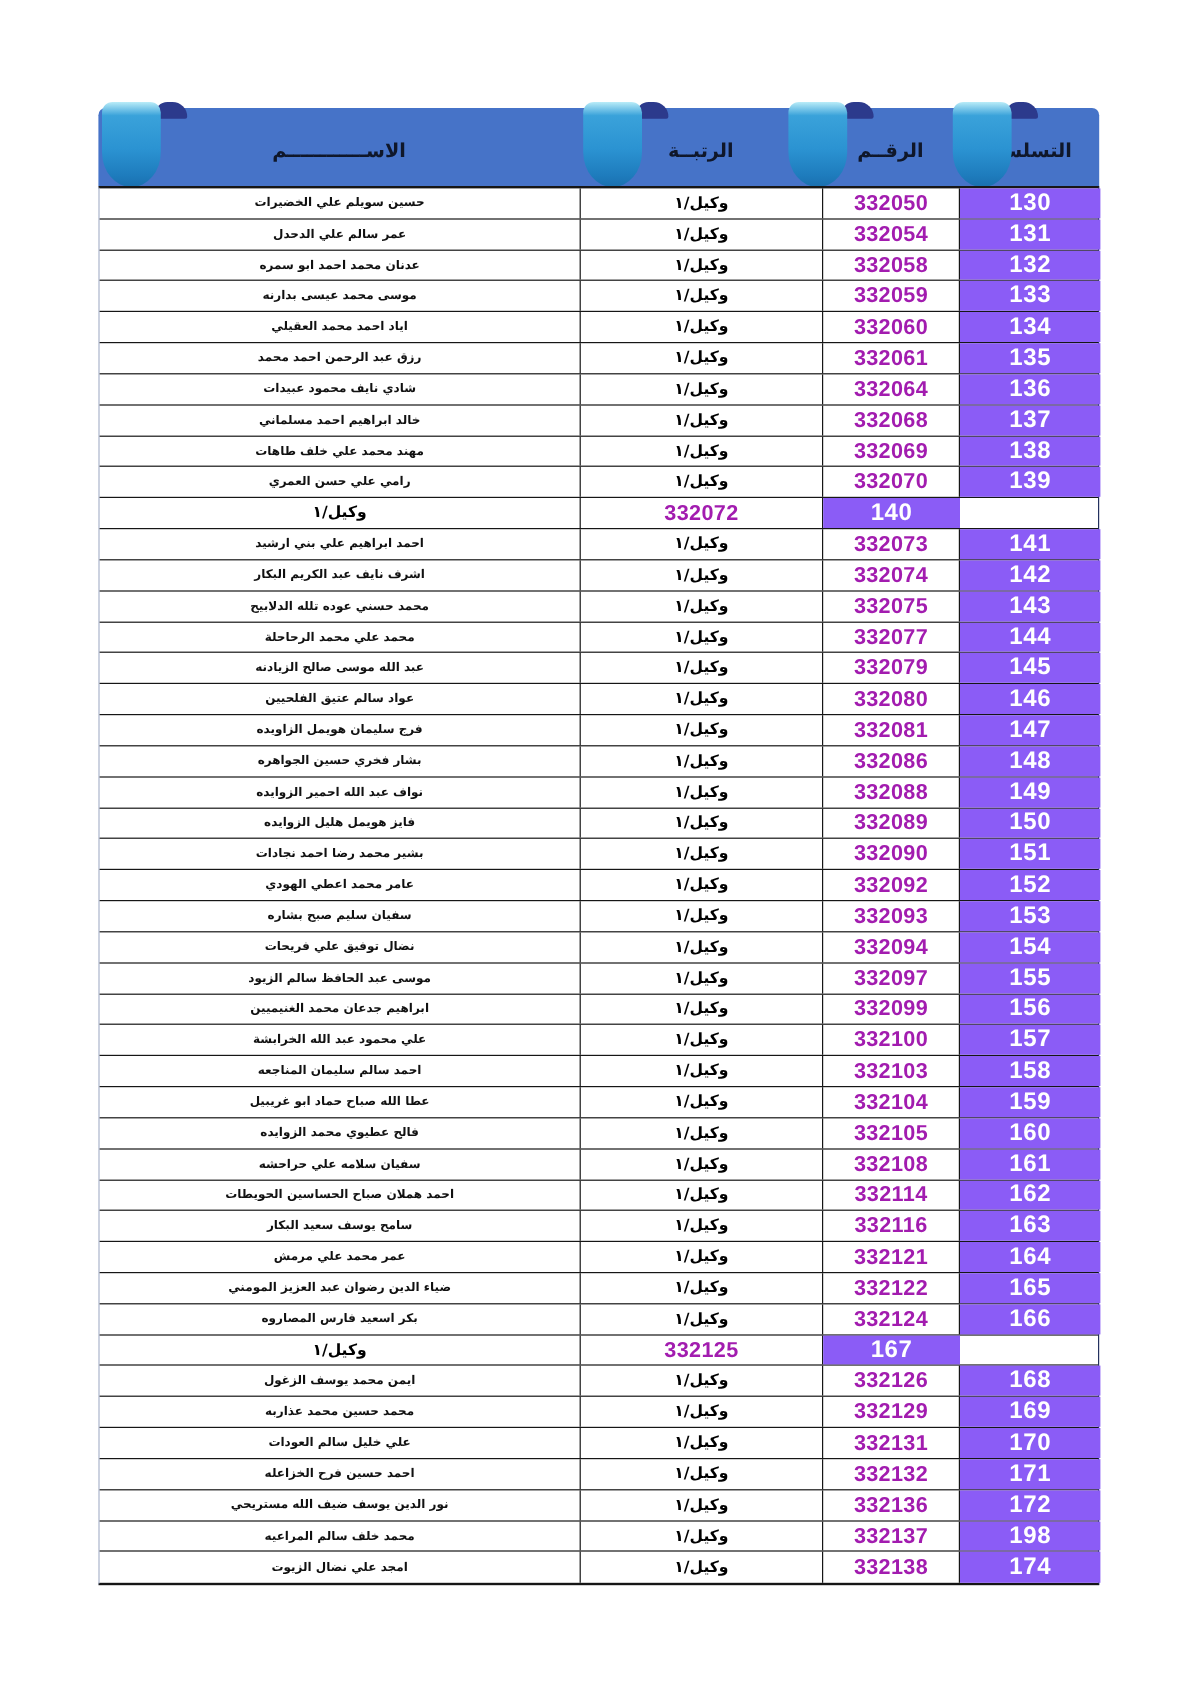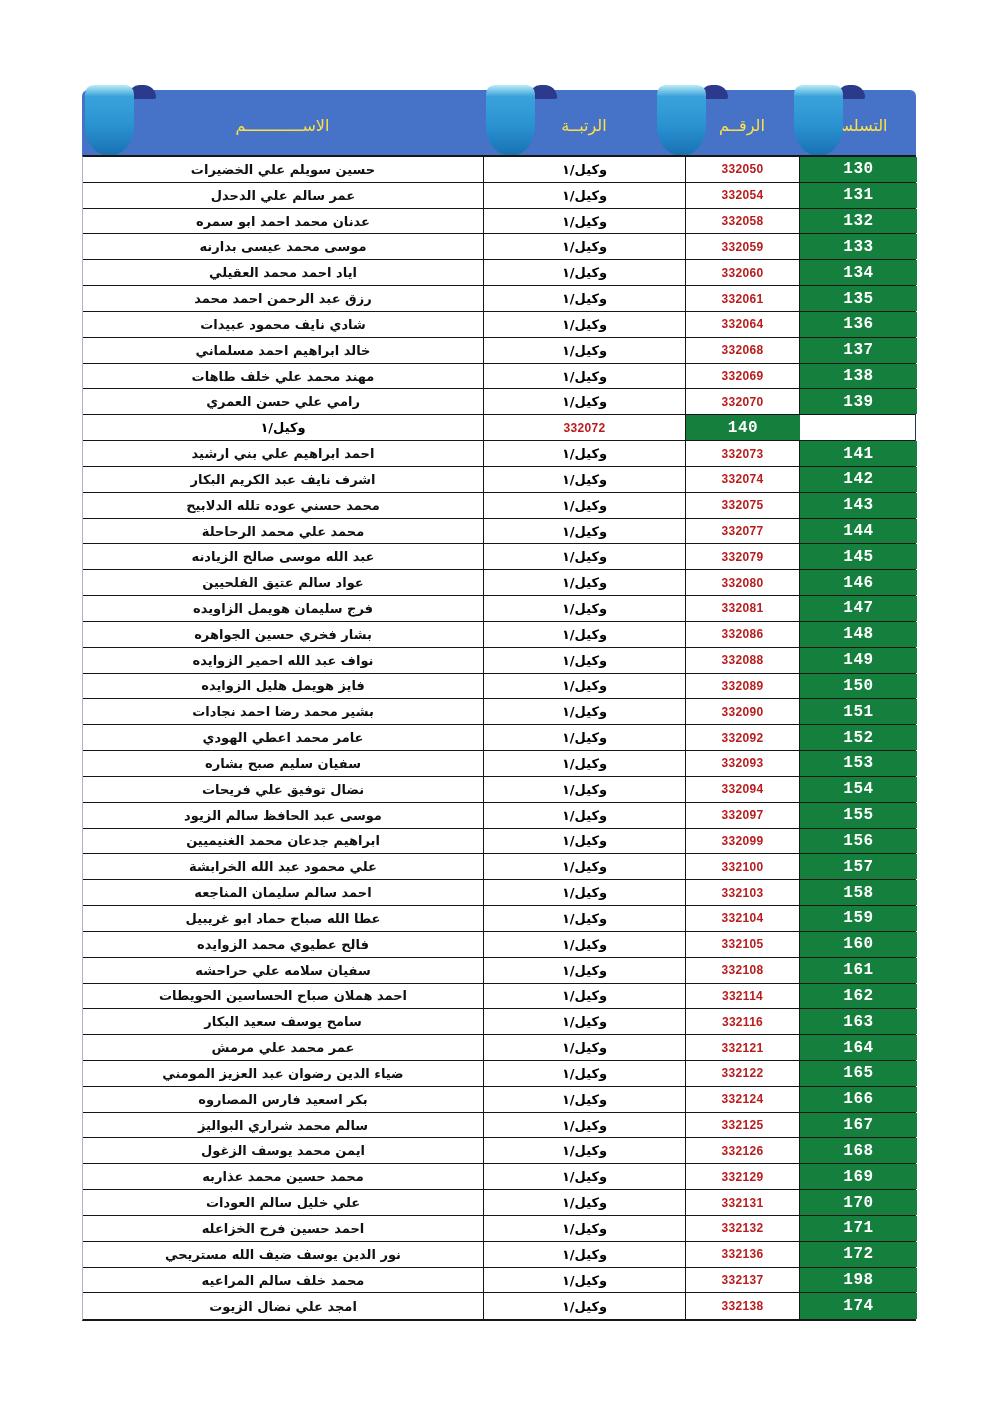--- a/index.html
+++ b/index.html
@@ -9,21 +9,21 @@
   .table-wrap { position:absolute; left:82px; top:90px; width:834px; }
 
   
   .header-band {
     position:relative; height:65px; background:#4673c8;
     border-radius:6px 6px 0 0;
     display:grid; grid-template-columns:401px 202px 114px 117px;
     align-items:center; z-index:1;
   }
   .header-cell {
-    text-align:center; color:#fde047; font-weight:normal; font-size:16px;
+    text-align:center; color:#0f172a; font-weight:bold; font-size:16px;
     direction:rtl; padding-top:6px;
   }
 
   
   .ribbon {
     position:absolute; width:49px; height:71px; top:-5px;
     background:linear-gradient(180deg,#b9ecf8 0%, #3aa2da 16%, #2b93d2 55%, #1e7cbd 86%, #1a6fae 100%);
     border-radius:9px 9px 25px 25px / 9px 9px 30px 30px;
     z-index:3;
   }
@@ -44,24 +44,24 @@
   .row {
     display:grid; grid-template-columns:401px 202px 114px 117px;
     height:25.84px; box-sizing:border-box;
     border-bottom:1.5px solid #161616;
   }
   .row:last-child { border-bottom:none; }
   .cell {
     display:flex; align-items:center; justify-content:center;
     box-sizing:border-box; overflow:hidden; white-space:nowrap;
   }
-  .cell-name  { border-right:1.5px solid #161616; font-size:13px; font-weight:bold; direction:rtl; color:#111; }
+  .cell-name  { border-right:1.5px solid #161616; font-size:10px; font-weight:bold; direction:rtl; color:#111; }
   .cell-rank  { border-right:1.5px solid #161616; font-size:13px; font-weight:bold; direction:rtl; color:#000000; }
-  .cell-number{ border-right:1.5px solid #161616; font-family:"Liberation Sans", sans-serif; font-size:12px; font-weight:bold; letter-spacing:0.3px; color:#b91c1c; }
-  .cell-serial{ background:#15803d; color:#ffffff; font-family:Liberation Mono, monospace; font-size:16px; font-weight:bold; letter-spacing:0.5px; }
+  .cell-number{ border-right:1.5px solid #161616; font-family:"Liberation Sans", sans-serif; font-size:18px; font-weight:bold; letter-spacing:0.3px; color:#a21caf; }
+  .cell-serial{ background:#8b5cf6; color:#ffffff; font-family:Liberation Sans, sans-serif; font-size:20px; font-weight:bold; letter-spacing:0.5px; }
 </style>
 </head>
 <body>
 
 <div class="page">
   <div class="table-wrap">
 
     <div class="header-band">
       <div class="header-cell">الاســــــــــــم</div>
       <div class="header-cell">الرتبــة</div>
@@ -294,21 +294,20 @@
           <div class="cell cell-number">332122</div>
           <div class="cell cell-serial">165</div>
         </div>
         <div class="row">
           <div class="cell cell-name">بكر اسعيد فارس المصاروه</div>
           <div class="cell cell-rank">وكيل/١</div>
           <div class="cell cell-number">332124</div>
           <div class="cell cell-serial">166</div>
         </div>
         <div class="row">
-          <div class="cell cell-name">سالم محمد شراري البواليز</div>
           <div class="cell cell-rank">وكيل/١</div>
           <div class="cell cell-number">332125</div>
           <div class="cell cell-serial">167</div>
         </div>
         <div class="row">
           <div class="cell cell-name">ايمن محمد يوسف الزغول</div>
           <div class="cell cell-rank">وكيل/١</div>
           <div class="cell cell-number">332126</div>
           <div class="cell cell-serial">168</div>
         </div>

